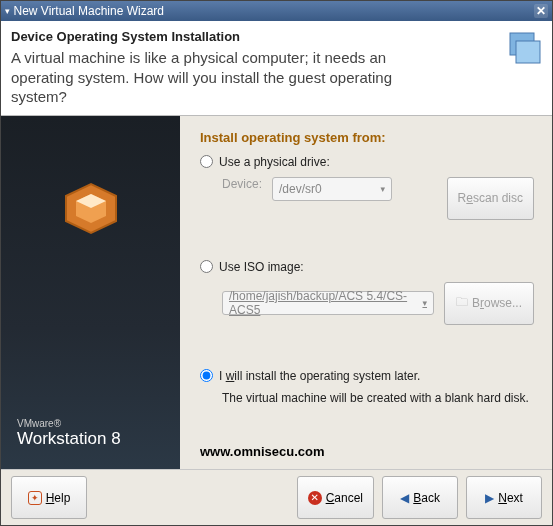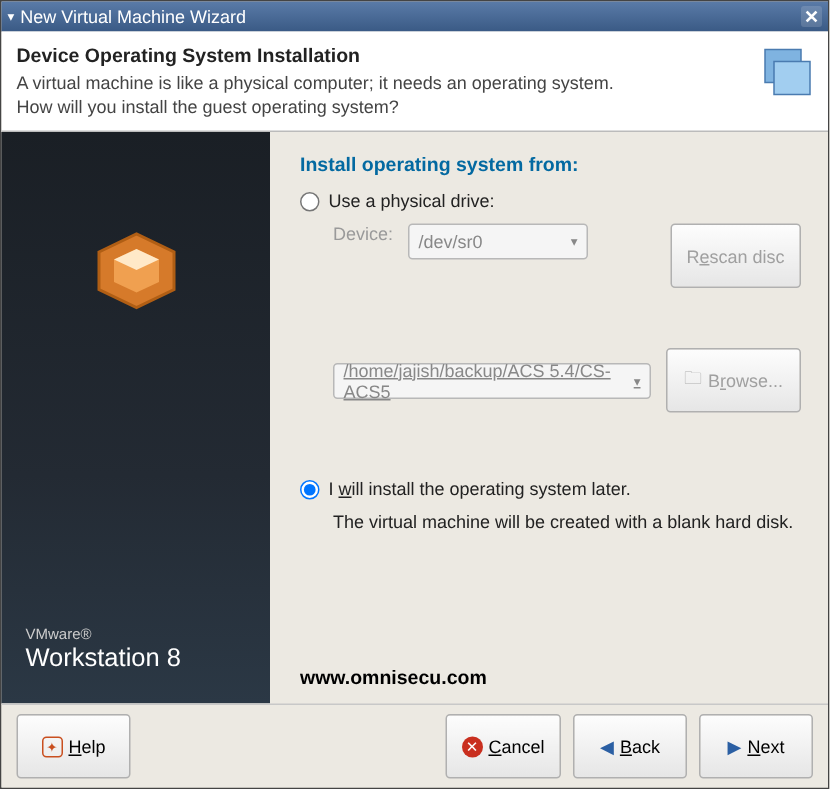--- a/index.html
+++ b/index.html
@@ -11,34 +11,34 @@
   font-size: 12px;
 }
 .titlebar .drop { margin-right: 4px; font-size: 9px; }
 .titlebar .close { margin-left: auto; cursor: pointer; font-weight: bold; }
 .header {
   background: #fff; padding: 8px 10px; display: flex; align-items: flex-start;
   border-bottom: 1px solid #bbb;
 }
 .header-text { flex: 1; }
 .header-text h1 { font-size: 13px; font-weight: bold; margin-bottom: 4px; color: #222; }
-.header-text p { font-size: 12px; color: #444; line-height: 1.3; max-width: 420px; }
+.header-text p { font-size: 15px; color: #444; line-height: 1.3; max-width: 420px; }
 .header-icon { width: 42px; height: 42px; margin-left: 8px; }
 .body { flex: 1; display: flex; min-height: 0; }
 .sidebar {
   width: 180px; background: linear-gradient(#1a1f25 0%, #232a33 60%, #2b3845 100%);
   display: flex; flex-direction: column; align-items: center; justify-content: space-between;
   padding: 60px 0 20px 0;
 }
 .logo3d { width: 70px; height: 65px; }
 .brand { color: #fff; align-self: flex-start; margin-left: 16px; }
 .brand .vm { font-size: 10px; color: #ccc; }
 .brand .ws { font-size: 17px; font-weight: 300; color: #fff; }
 .content { flex: 1; padding: 14px 18px 4px 20px; display: flex; flex-direction: column; }
-.content h2 { font-size: 13px; font-weight: bold; margin-bottom: 10px; color: #0369a1; }
+.content h2 { font-size: 13px; font-weight: bold; margin-bottom: 10px; color: #a16207; }
 .opt { margin-bottom: 10px; }
 .radiorow { display: flex; align-items: center; margin-bottom: 8px; font-size: 12px; color: #222; }
 .radiorow input { margin-right: 6px; }
 .devrow { display: flex; margin-left: 22px; margin-bottom: 12px; gap: 10px; }
 .devrow label { color: #9a9a9a; font-size: 12px; }
 .select {
   display: inline-flex; align-items: center; justify-content: space-between;
   height: 24px; border: 1px solid #b8b8b8; background: #f5f5f5; border-radius: 3px;
   font-size: 12px; color: #888; padding: 0 6px;
 }
@@ -126,20 +126,24 @@
           <div style="flex:1"></div>
           <button class="btn disabled">
             <span>R<span class="under">e</span>scan disc</span>
           </button>
         </div>
       </div>
 
       <div style="height:18px;"></div>
 
       <div class="opt">
+        <label class="radiorow">
+          <input type="radio" name="src" style="">
+          <span>Use ISO image:</span>
+        </label>
         <div class="isorow">
           <div class="select" style="width:212px;text-decoration:underline;">
             <span>/home/jajish/backup/ACS 5.4/CS-ACS5</span>
             <span class="chev">▾</span>
           </div>
           <button class="btn disabled" style="min-width:90px;">
             <span class="folder-ico">🗀</span>
             <span>B<span class="under">r</span>owse...</span>
           </button>
         </div>

